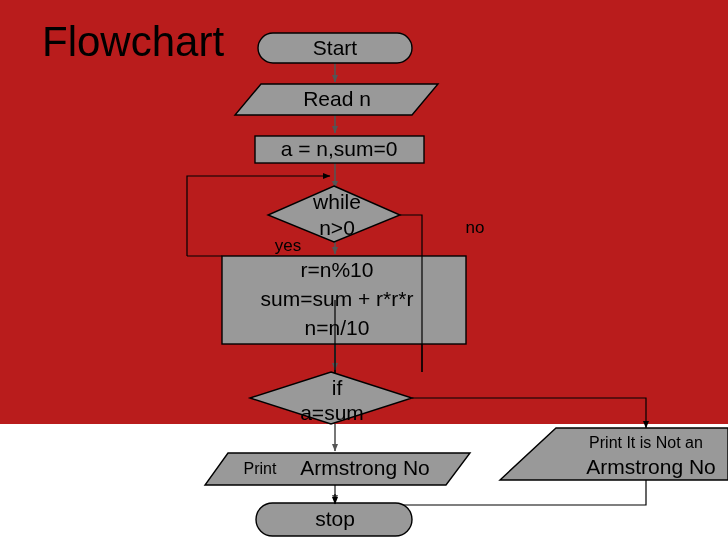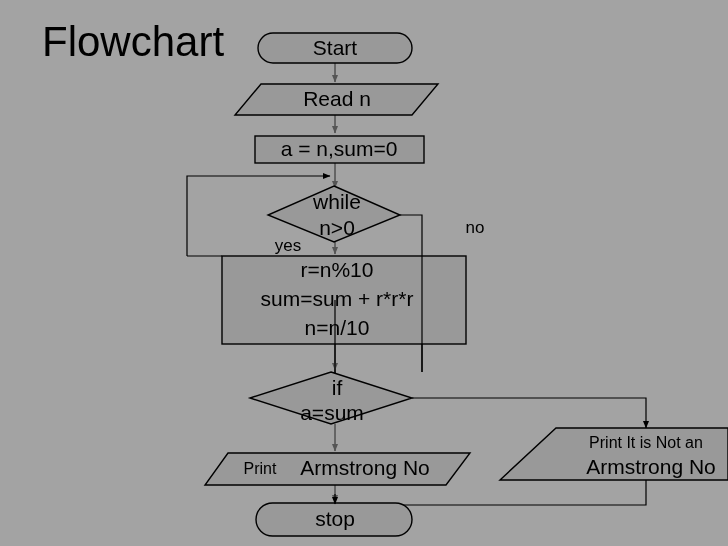--- a/index.html
+++ b/index.html
@@ -9,22 +9,22 @@
   }
   body {
     width: 728px;
     height: 546px;
     overflow: hidden;
     font-family: "Liberation Sans", sans-serif;
   }
   #canvas {
     position: relative;
     width: 728px;
-    height: 546px;
-    background: #a3a3a3;
+    height: 424px;
+    background: #b91c1c;
   }
   #flow-svg {
     position: absolute;
     top: 0;
     left: 0;
     width: 728px;
     height: 546px;
   }
   .shape-fill {
     fill: #999999;

